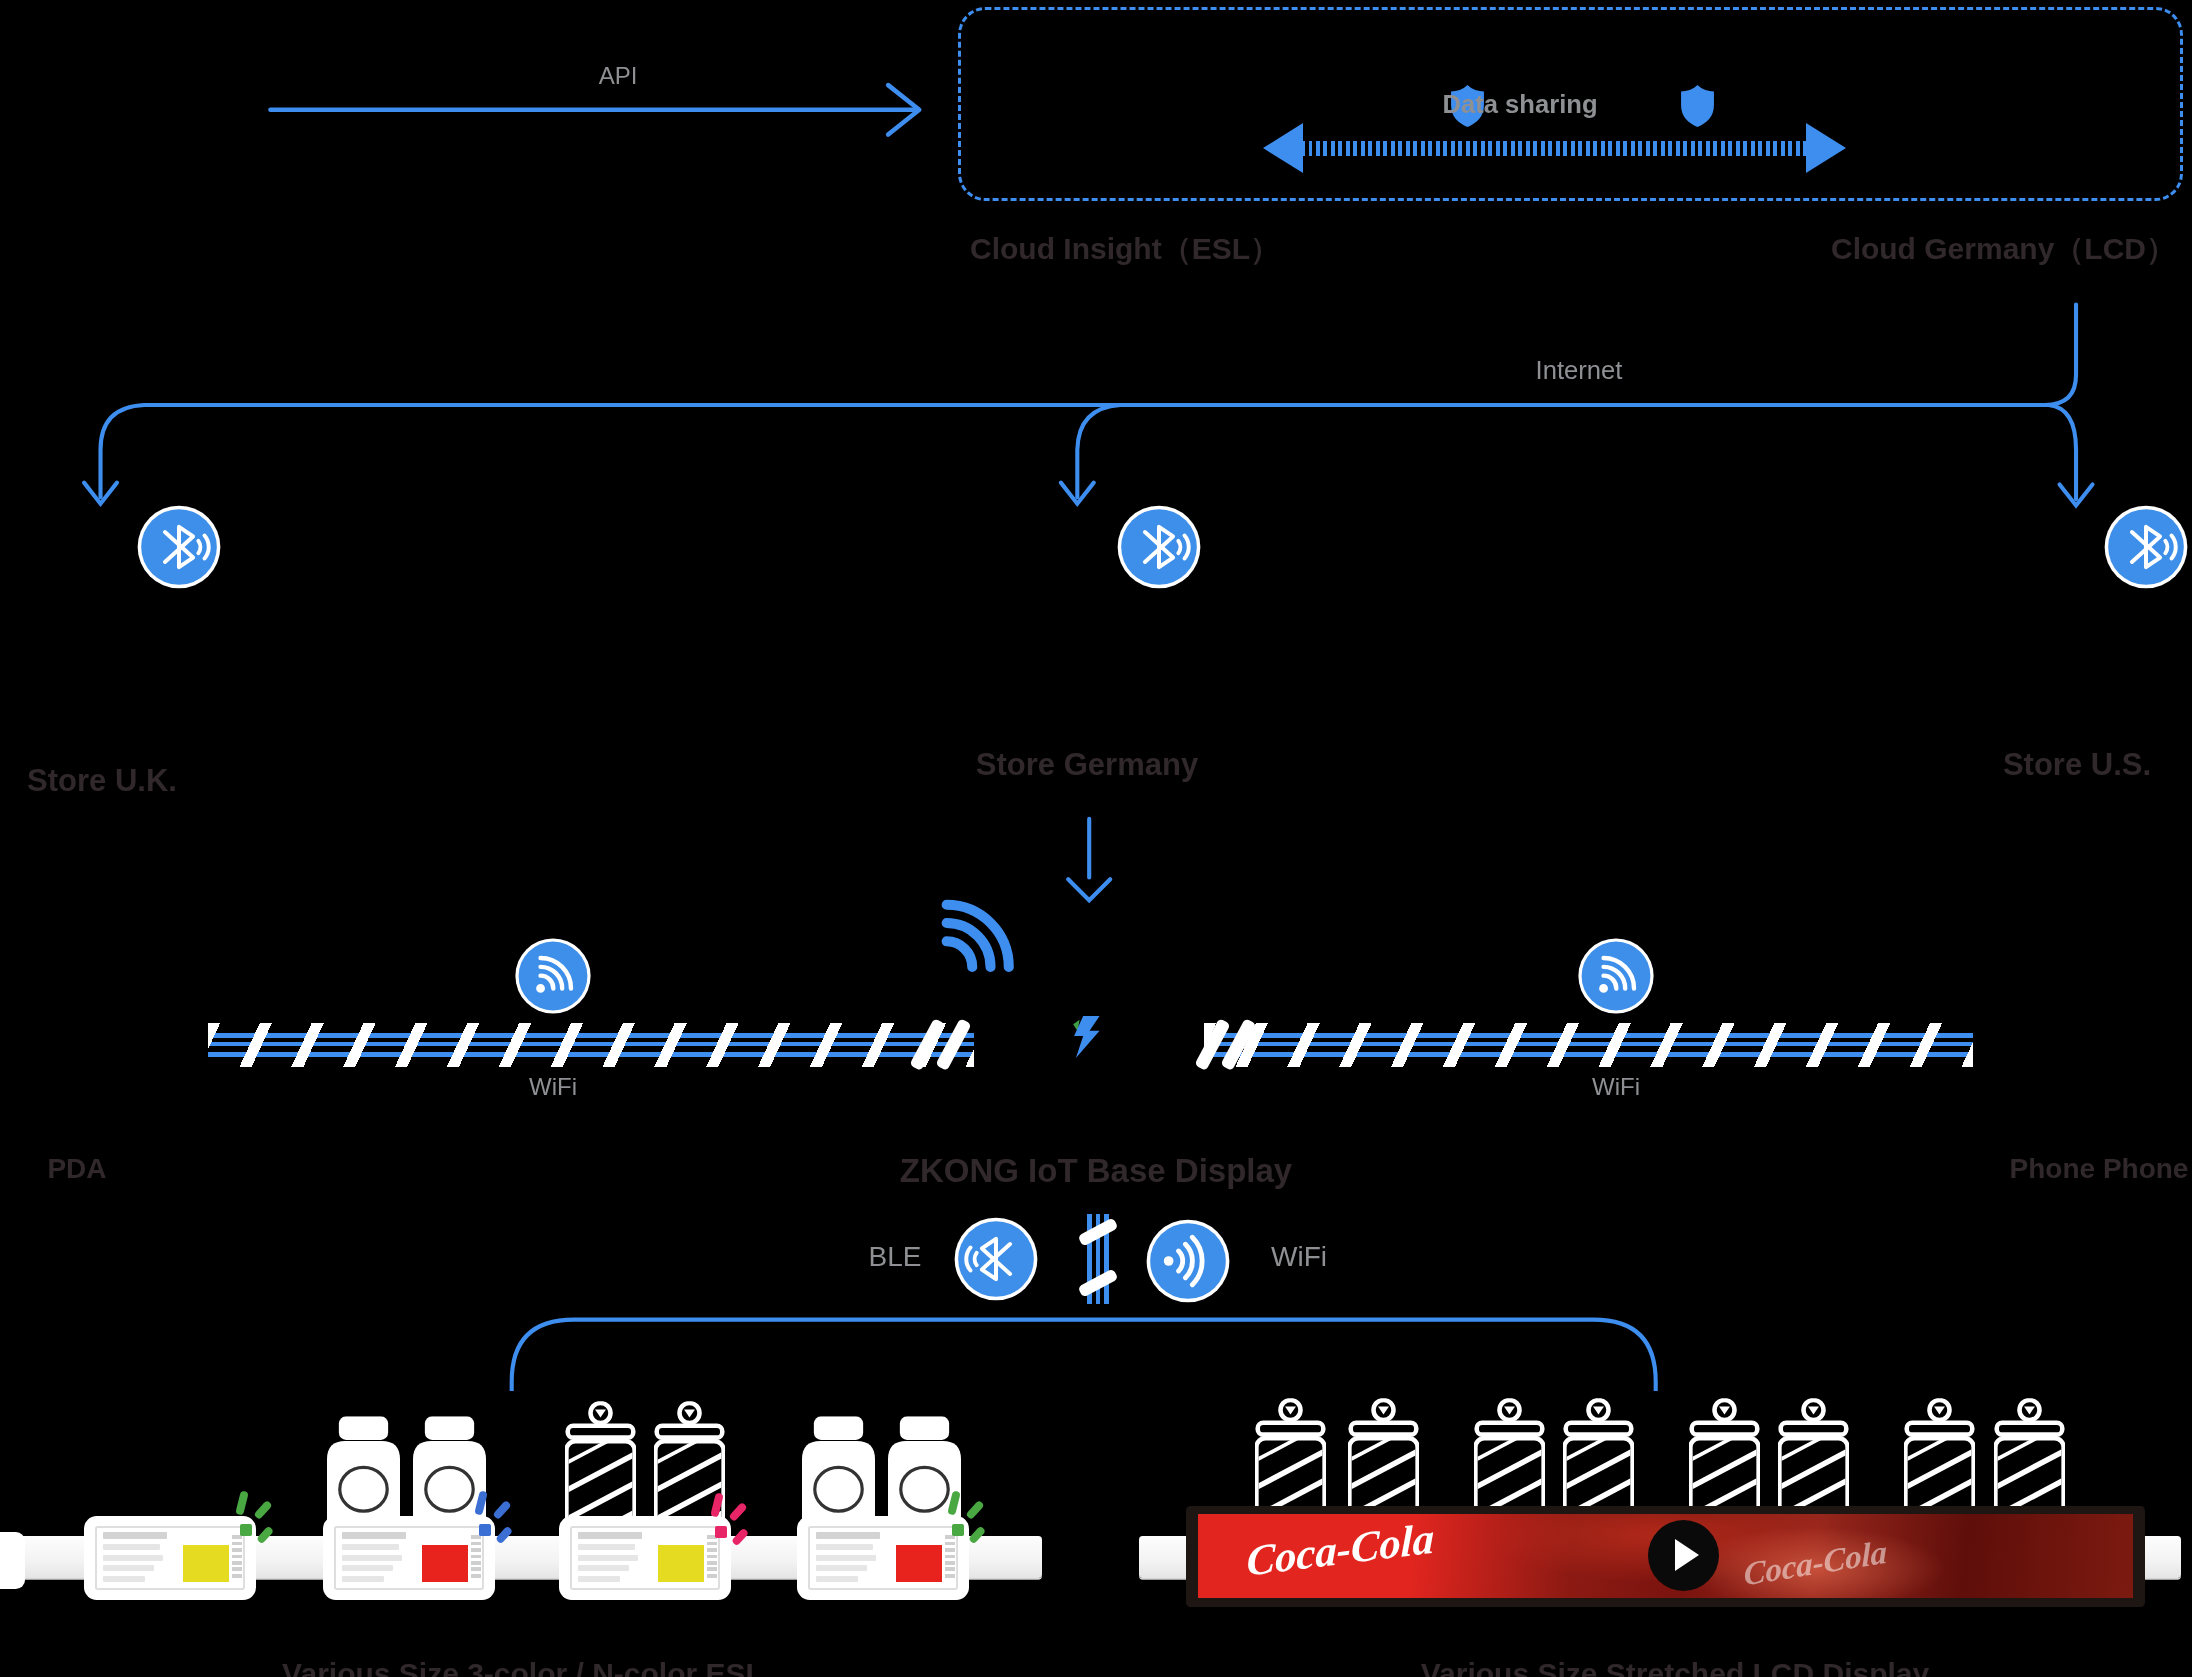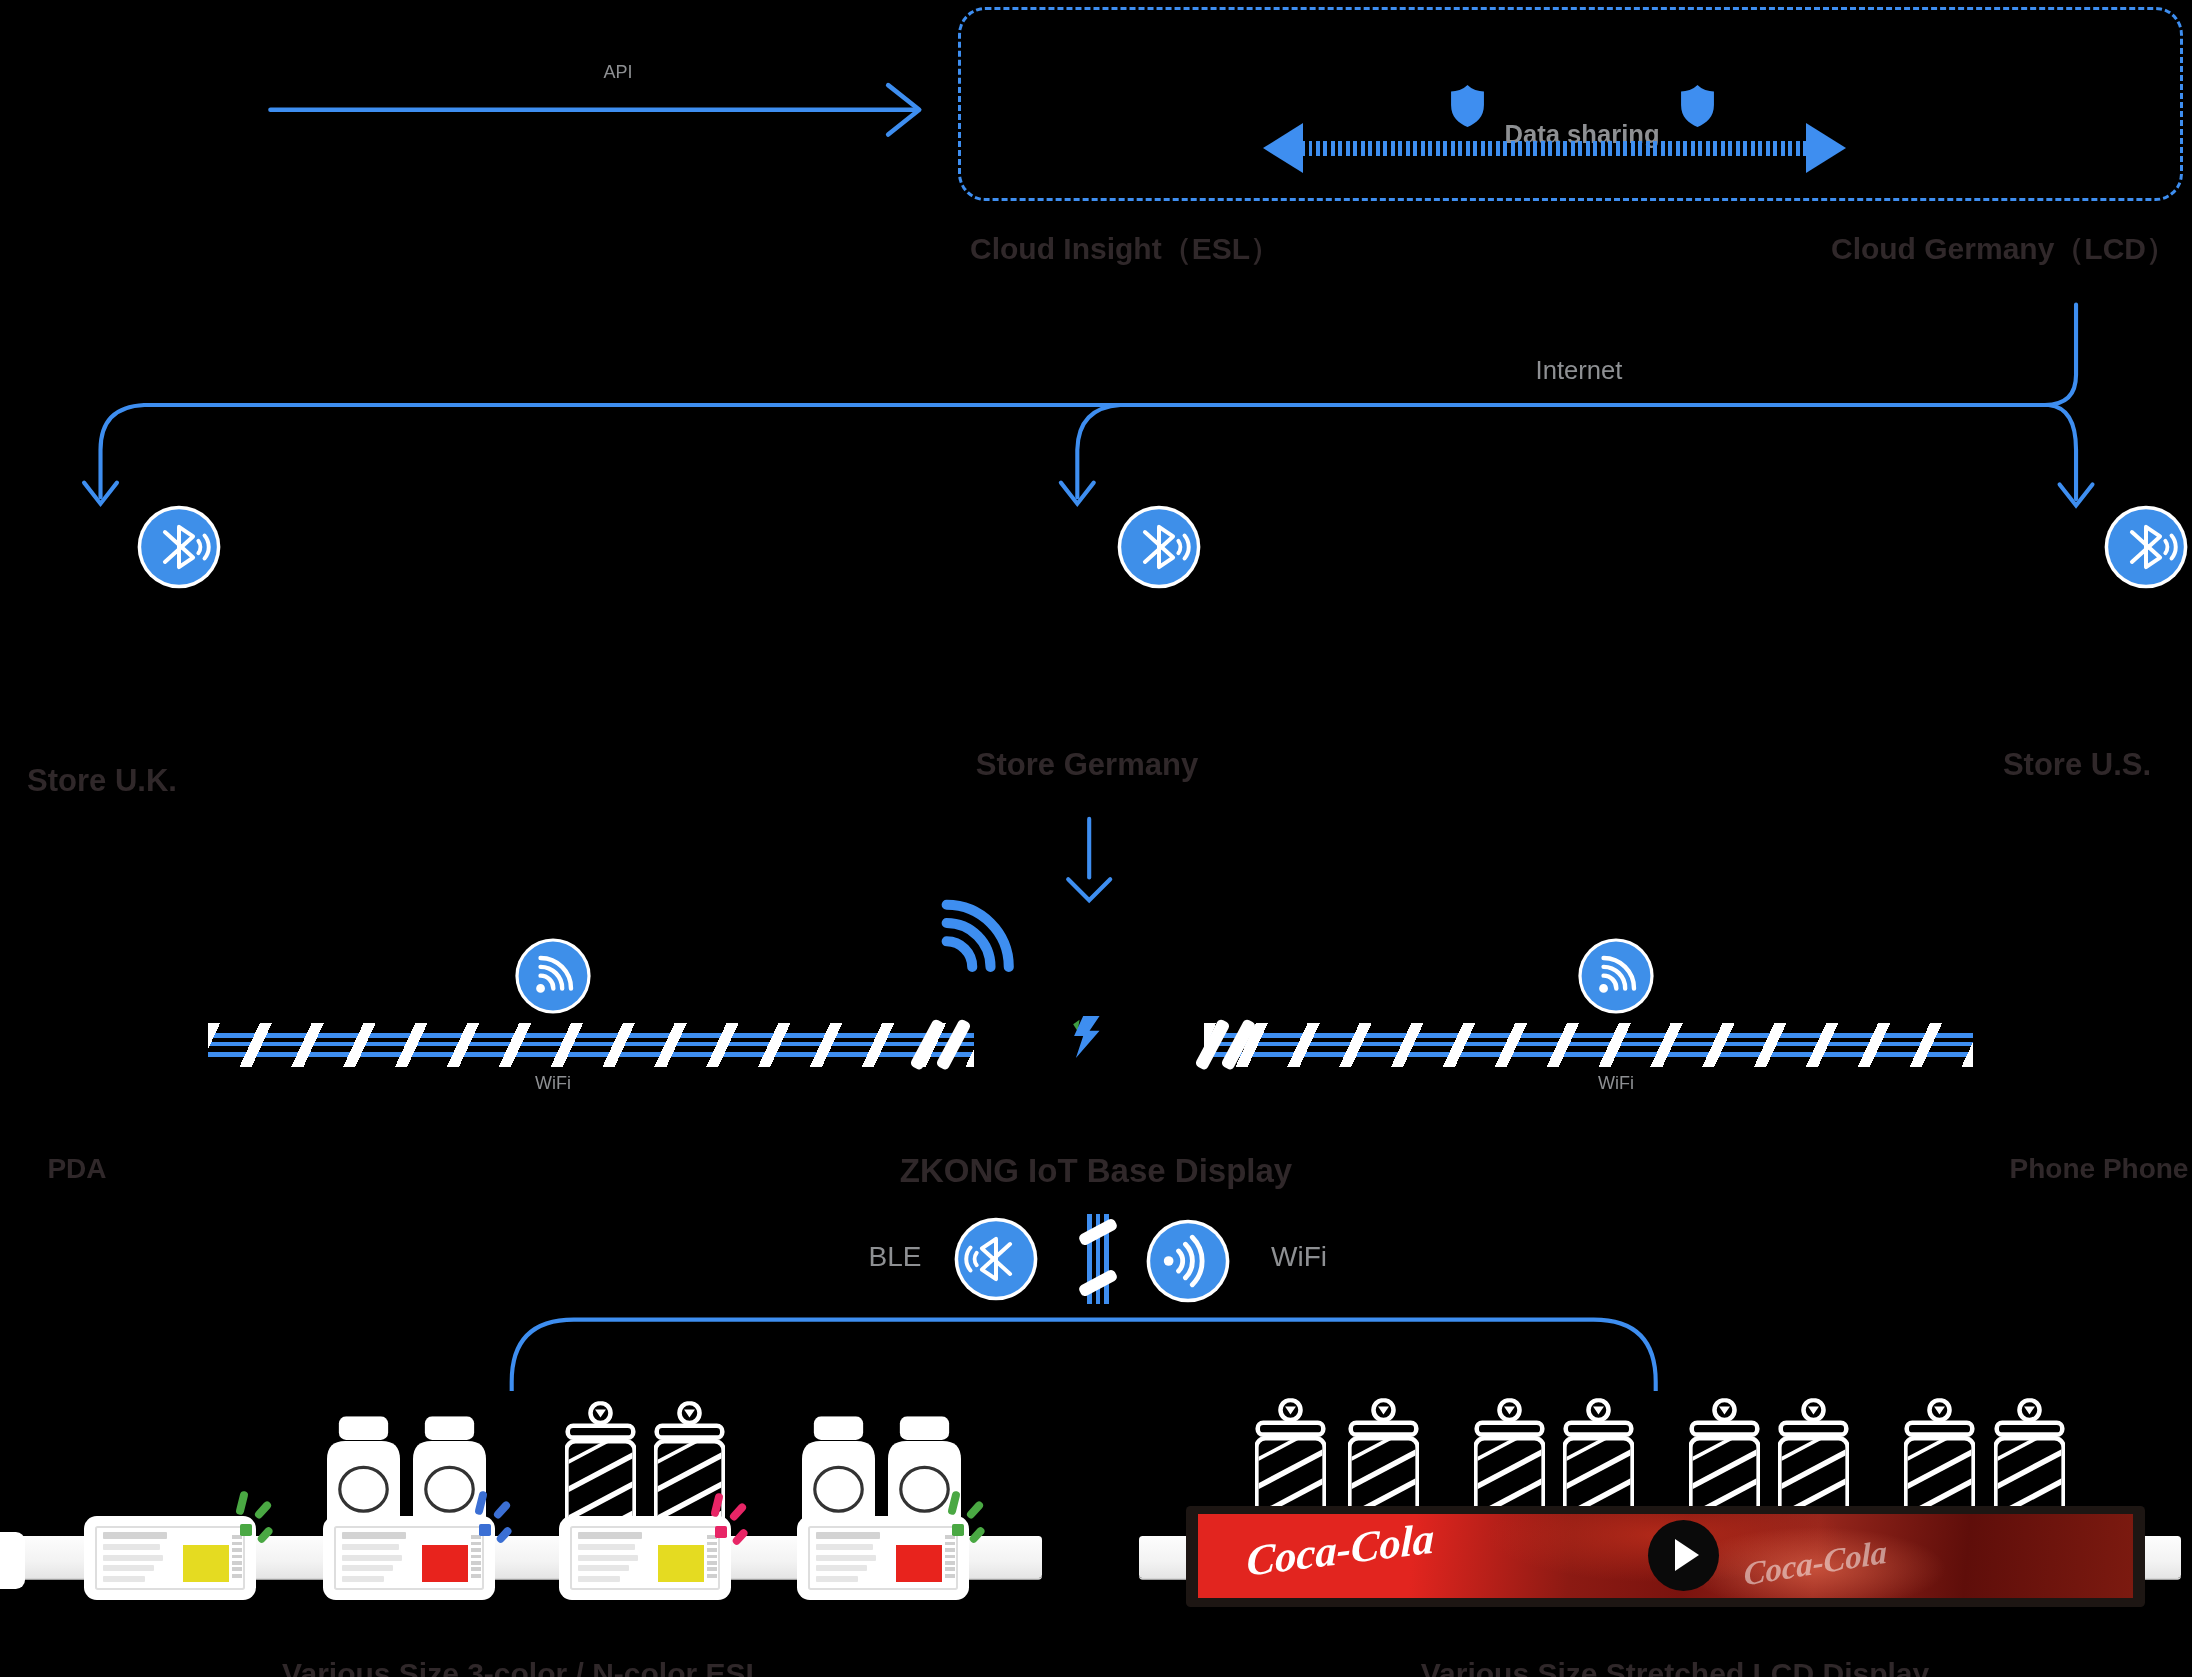--- a/index.html
+++ b/index.html
@@ -2,21 +2,21 @@
 <html style="--accent: #3E8EF0; --circle-blue: #3E8FE9; --dark-text: #30282A; --gray-text: #8E9093; --esl-yellow: #E5DB21; --esl-red: #E8231D; --clip-green: #4AA843; --clip-blue: #3B6FD4; --clip-pink: #E82566; --lcd-red: #DD2420; --lcd-frame: #1D1613; --logo-green: #3F9E43;font-size:14.6px"><head>
 <meta charset="utf-8">
 <style>
   html,body{margin:0;padding:0;background:#000;}
   .stage{position:relative;width:2193px;height:1678px;background:#000;overflow:hidden;
          font-family:"Liberation Sans","DejaVu Sans",sans-serif;}
   .abs{position:absolute;}
   .lbl{position:absolute;white-space:nowrap;}
   .lbl.center{transform:translateX(-50%);}
   .lbl.right{transform:translateX(-100%);}
-  .gray{color:var(--gray-text);font-size:18px;font-weight:400;}
+  .gray{color:var(--gray-text);font-size:24px;font-weight:400;}
   .dark{color:var(--dark-text);font-size:31px;font-weight:600;}
   .caption{color:var(--dark-text);font-size:30px;font-weight:700;margin-top:16px;}
   .title{color:var(--dark-text);font-size:33px;font-weight:700;}
 
   svg.lines{left:0;top:0;width:2193px;height:1678px;position:absolute;}
   svg.lines path{stroke:var(--accent);fill:none;}
   .icon{position:absolute;color:var(--circle-blue);}
 
   
   .cloud-box{position:absolute;left:958px;top:7.3px;width:1219px;height:188px;
@@ -163,21 +163,21 @@
   </svg>
 
   <div class="lbl center gray" style="left:618px;top:62px;">API</div>
   <div class="cloud-box"></div>
   <svg class="abs" style="left:1451px;top:85px;width:33px;height:42px;color:var(--accent);" viewBox="0 0 36 46" width="33" height="42">
       <use href="#sym-shield"></use>
     </svg>
   <svg class="abs" style="left:1681px;top:85px;width:33px;height:42px;color:var(--accent);" viewBox="0 0 36 46" width="33" height="42">
       <use href="#sym-shield"></use>
     </svg>
-  <div class="lbl center" style="left:1582px;top:90px;color:var(--gray-text);font-size:25.6px;font-weight:600;margin-top:30px;">Data sharing</div>
+  <div class="lbl center" style="left:1520px;top:90px;color:var(--gray-text);font-size:25.6px;font-weight:600;">Data sharing</div>
   <div class="biarrow">
     <div class="tri left"></div>
     <div class="stripes"></div>
     <div class="tri right"></div>
   </div>
   <div class="lbl dark" style="left:970px;top:229px;font-size:30px;">Cloud Insight（ESL）</div>
   <div class="lbl right dark" style="left:2176px;top:229px;font-size:30px;">Cloud Germany（LCD）</div>
   <div class="lbl center gray" style="left:1579px;top:356px;font-size:25.6px;">Internet</div>
 
   <svg class="icon" style="left:135px;top:503px;width:88px;height:88px;" viewBox="0 0 100 100">

